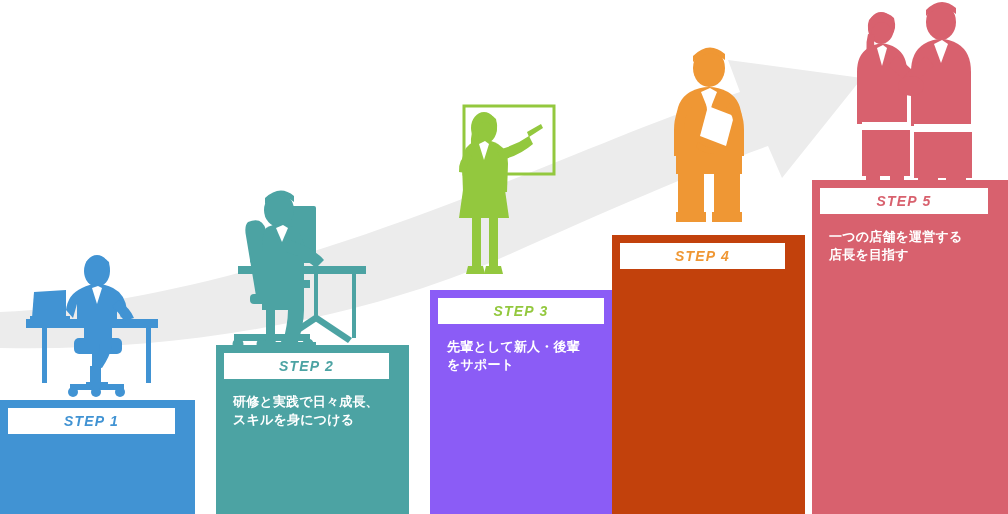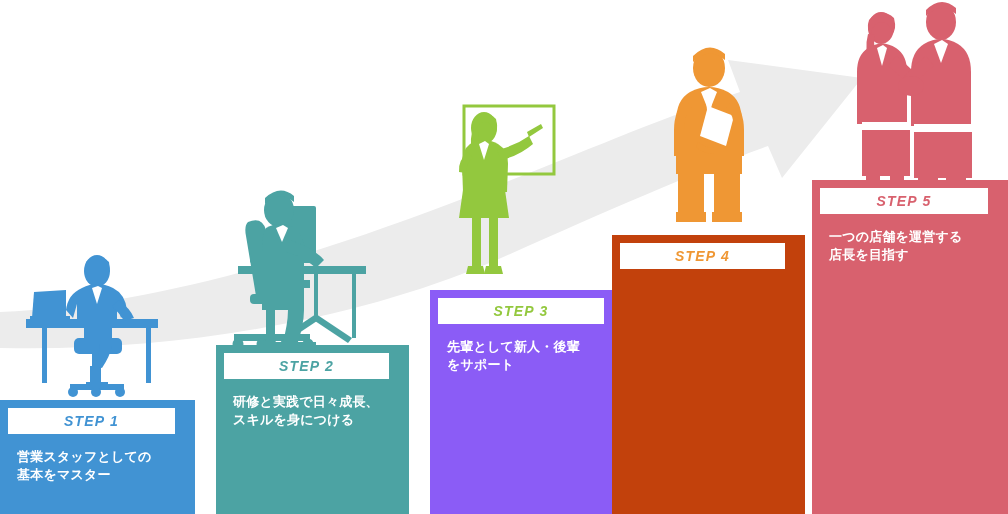--- a/index.html
+++ b/index.html
@@ -235,22 +235,20 @@
       <path d="M896,56 q18,14 24,24 l-10,8 q-8,-12 -22,-22 z"></path>
       <path d="M926,56 q-18,14 -24,24 l10,8 q8,-12 22,-22 z"></path>
       <ellipse cx="911" cy="86" rx="13" ry="10"></ellipse>
     </g>
   </svg>
 
   <div class="step-col" style="left:0px; width:195px; top:400px; height:114px; background:#4193d3;">
     <div class="step-label-band">
       <span class="step-label-text" style="color:#4193d3;">STEP 1</span>
     </div>
-    <div class="step-body">営業スタッフとしての
-基本をマスター</div>
   </div>
 
   <div class="step-col" style="left:205px; width:193px; top:345px; height:169px; background:#4ca3a3;margin-left:11px;">
     <div class="step-label-band">
       <span class="step-label-text" style="color:#4ca3a3;">STEP 2</span>
     </div>
     <div class="step-body">研修と実践で日々成長、
 スキルを身につける</div>
   </div>
 

